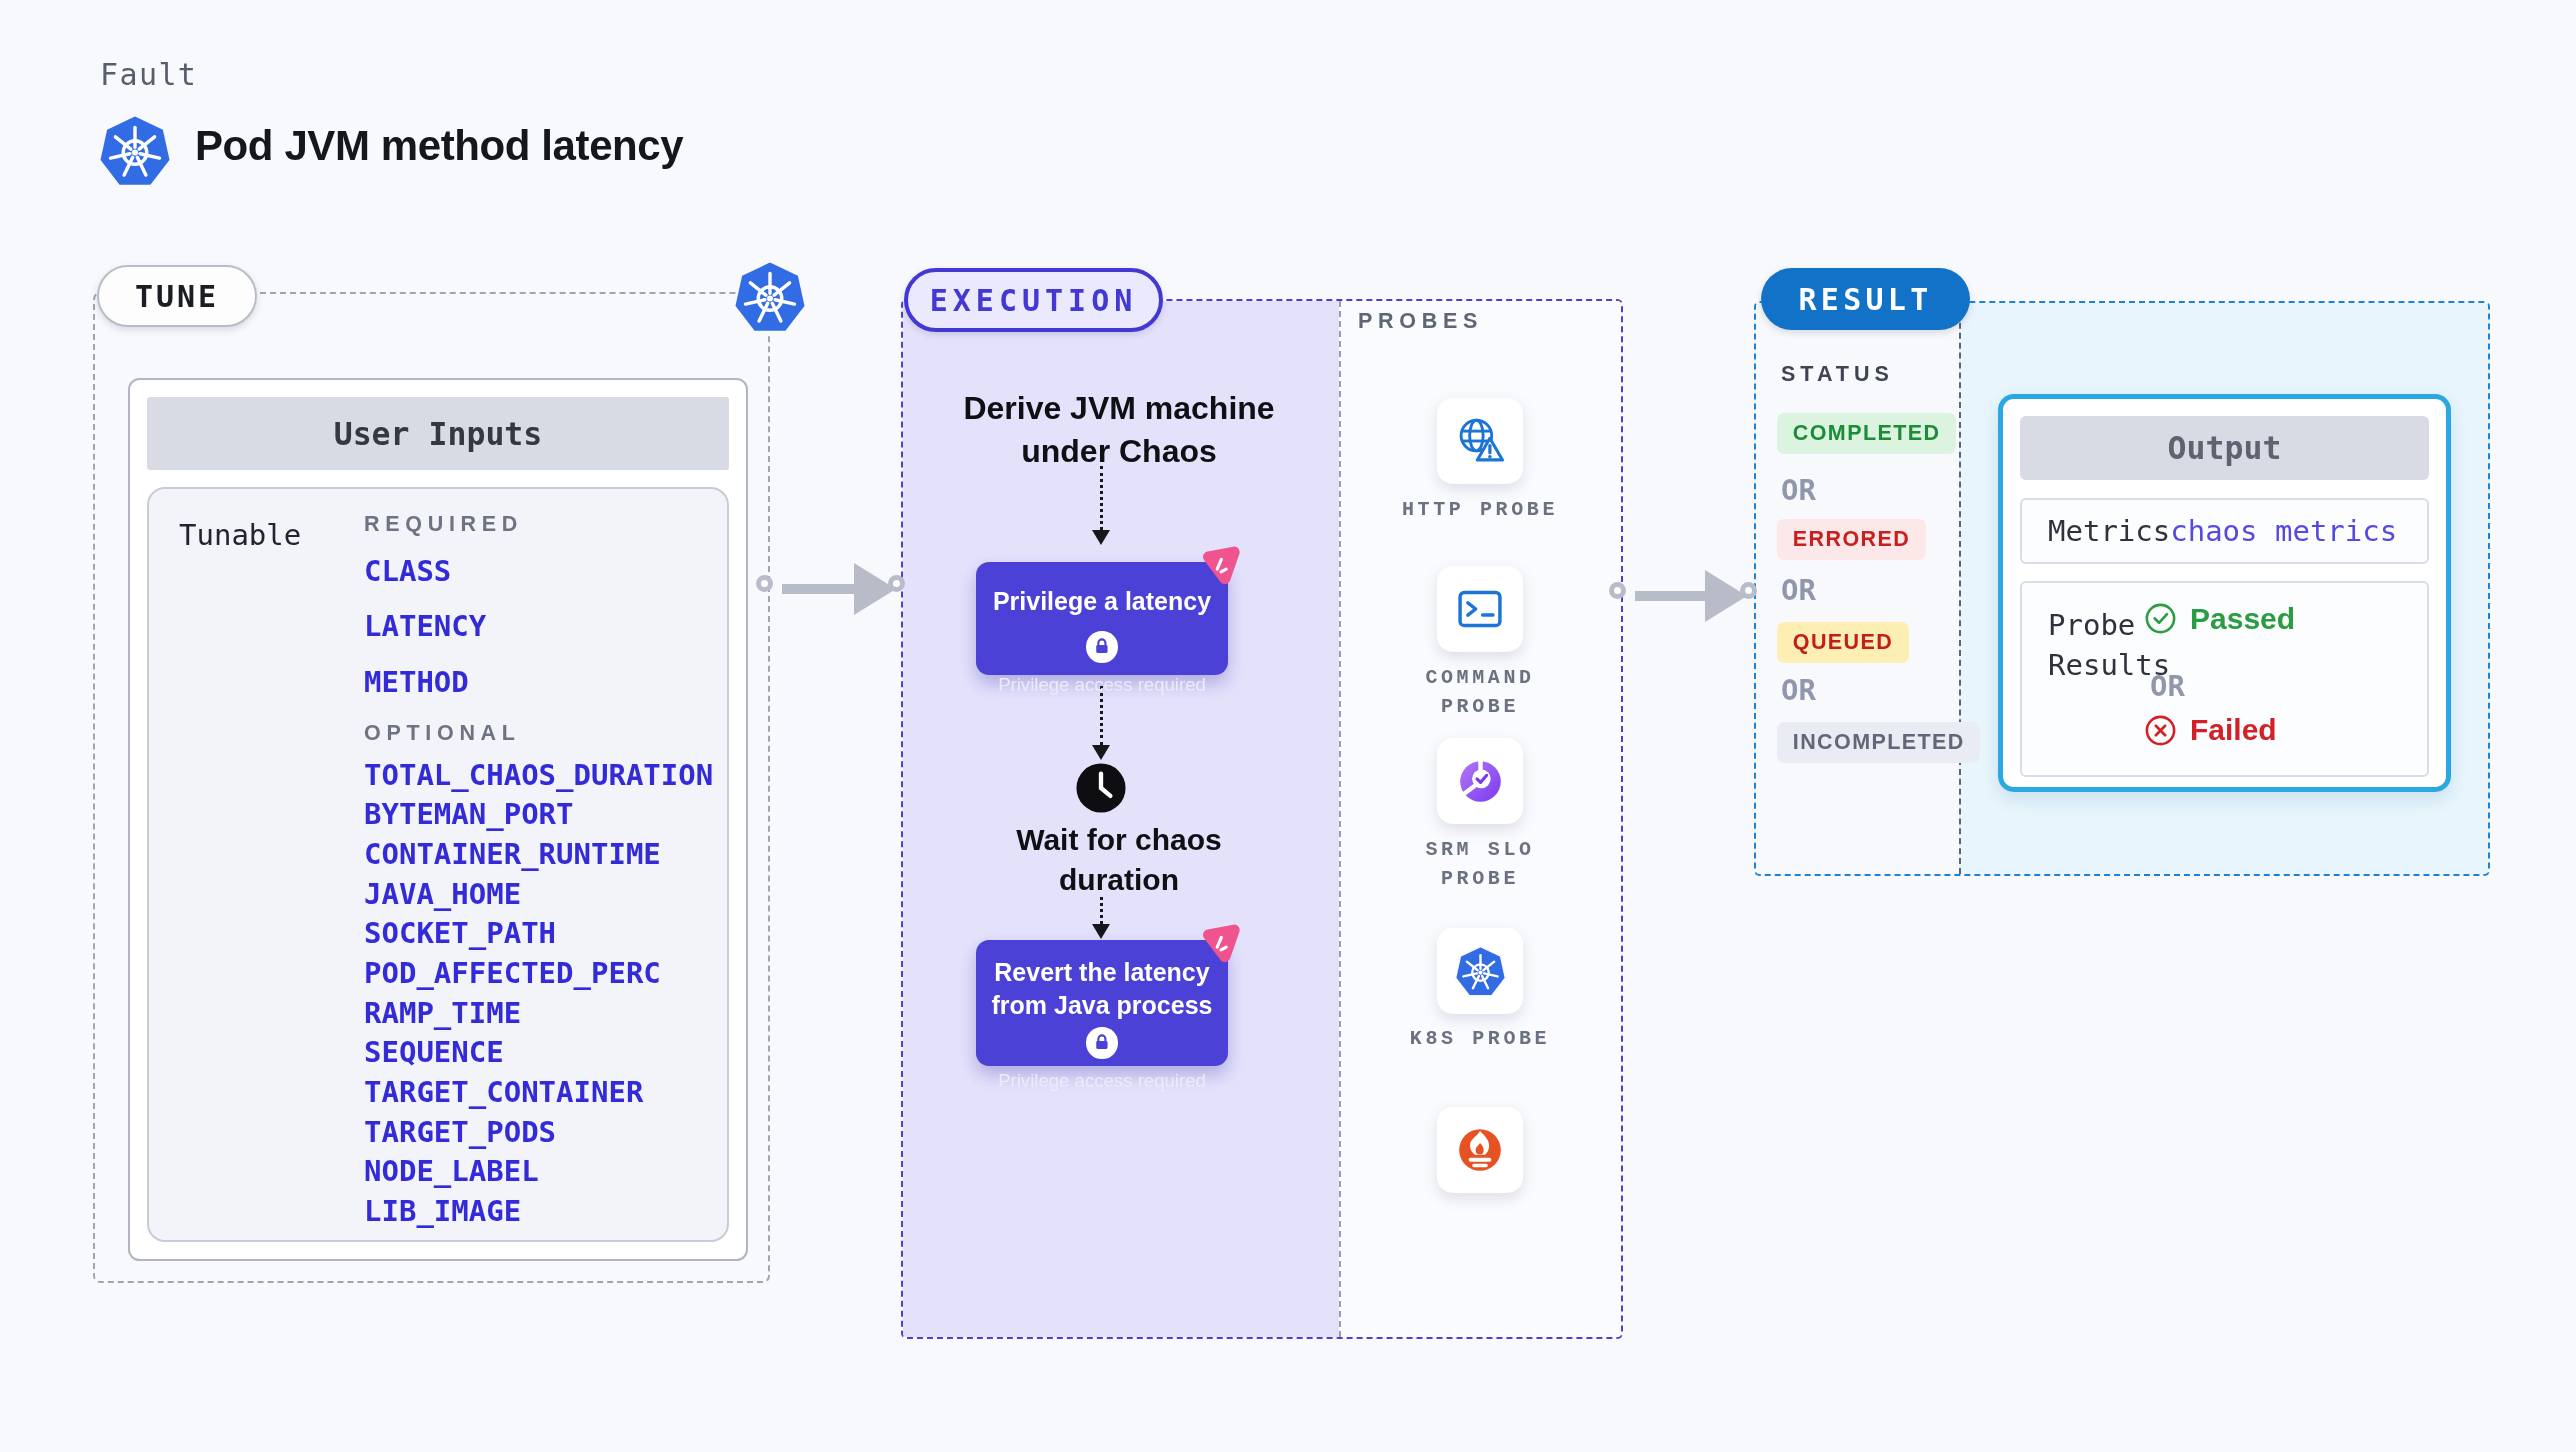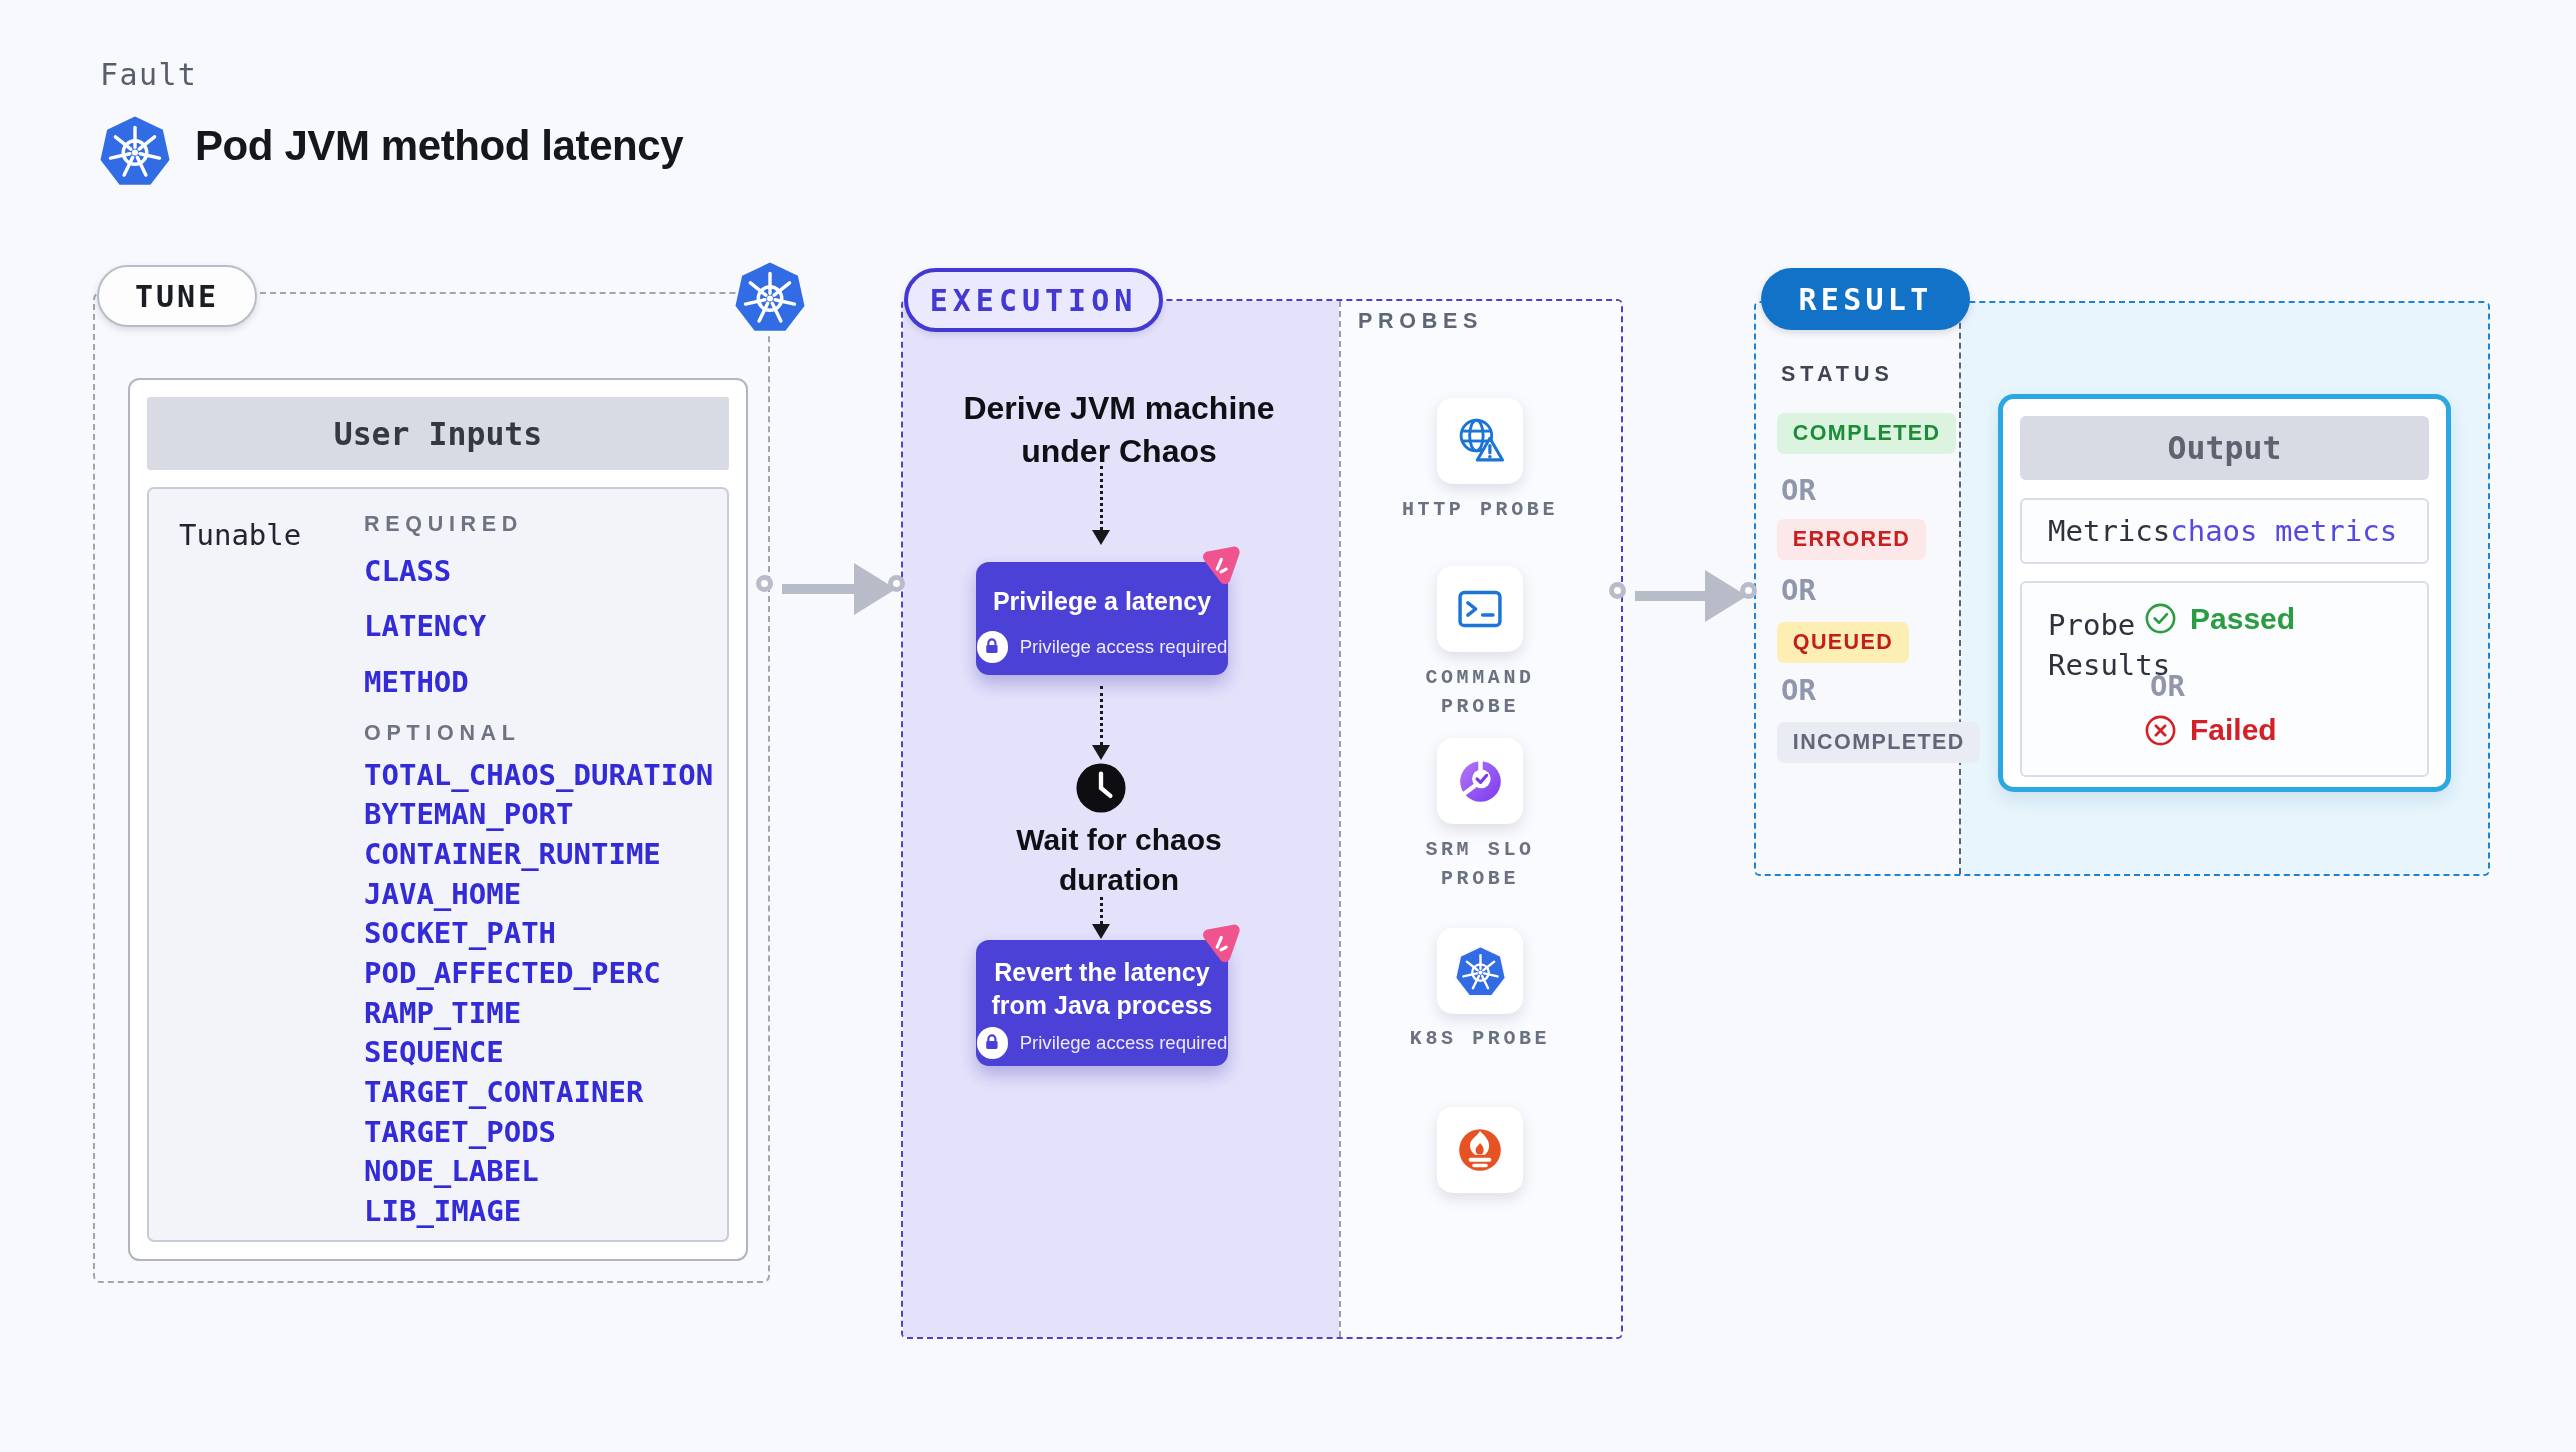--- a/index.html
+++ b/index.html
@@ -22,21 +22,21 @@
   .pill{position:absolute;display:flex;align-items:center;justify-content:center;font-family:var(--mono);font-weight:800;font-size:30px;border-radius:33px;z-index:6;box-shadow:0 2.9px 7.2px rgba(70,80,110,.18);}
   .pill-tune{left:97px;top:265px;width:160px;height:62px;background:#fdfdfe;border:2.9px solid #b7bdc8;color:#1b1d24;letter-spacing:2.9px;}
   .pill-exec{left:904px;top:268px;width:259px;height:64px;background:#eae9fe;border:4.3px solid var(--indigo);color:var(--indigo);letter-spacing:5px;}
   .pill-result{left:1761px;top:268px;width:209px;height:62px;background:var(--blue);color:#fff;letter-spacing:4.3px;}
 
   
   .tune-box{position:absolute;left:93px;top:292px;width:677px;height:991px;border:2.9px dashed var(--grayline);border-radius:7.2px;}
   .tune-k8s{position:absolute;left:732px;top:259px;width:76px;height:76px;z-index:6;}
   .ui-card{position:absolute;left:128px;top:378px;width:620px;height:883px;background:#fff;border:2.9px solid #b0b5c0;border-radius:11.5px;z-index:2;}
   .ui-header{position:absolute;left:17px;top:17px;right:17px;height:73px;background:#d9dbe4;border-radius:3px;display:flex;align-items:center;justify-content:center;font:700 31.5px var(--mono);color:#343842;}
-  .ui-list{position:absolute;left:17px;top:107px;right:17px;bottom:17px;background:#f2f4f9;border:2.1px solid #c8ccd7;border-radius:7px;}
+  .ui-list{position:absolute;left:17px;top:107px;right:17px;bottom:17px;background:#f2f4f9;border:2.1px solid #c8ccd7;border-radius:18px;}
   .tunable{position:absolute;left:30px;top:29px;font:400 29px var(--mono);color:#23252d;}
   .param-col{position:absolute;left:215px;top:21.5px;right:14.3px;}
   .param-heading{font:700 21.5px var(--sans);color:var(--muted);letter-spacing:5.7px;line-height:26px;}
   .param-heading.req{margin-bottom:17px;}
   .param-heading.opt{margin-top:18.6px;margin-bottom:11.5px;}
   .param{font:700 29px var(--mono);color:#342bd8;line-height:34px;}
   .param.req{margin-bottom:21.5px;}
   .param.opt{margin-bottom:5.7px;}
 
   
@@ -48,21 +48,21 @@
   .dothead{position:absolute;width:0;height:0;border-left:9.3px solid transparent;border-right:9.3px solid transparent;border-top:15.8px solid #16171b;z-index:3;}
 
   
   .exec-box{position:absolute;left:901px;top:299px;width:722px;height:1040px;border:2.9px dashed #4b40d0;border-radius:5.7px;overflow:hidden;}
   .exec-left{position:absolute;left:0;top:0;width:436px;height:100%;background:#e4e2fb;}
   .exec-right{position:absolute;left:436px;top:0;right:0;height:100%;background:#fafbfe;border-left:2.1px dashed #9aa0ab;}
   .step-text{position:absolute;left:901px;width:436px;text-align:center;font:700 32px var(--sans);color:#0f1014;line-height:43px;z-index:3;}
   .step-text span{display:inline-block;max-width:330px;}
   .node{position:absolute;left:976px;width:252px;background:var(--indigo-node);border-radius:13px;box-shadow:0 8.6px 18.6px rgba(44,33,160,.28);z-index:4;}
   .node-title{position:absolute;left:8.6px;right:8.6px;text-align:center;font:600 25px var(--sans);color:#fff;line-height:33px;}
-  .priv{position:absolute;left:0;right:0;display:flex;align-items:center;justify-content:center;gap:11.5px;}
+  .priv{position:absolute;left:0;right:0;display:flex;align-items:center;justify-content:center;gap:11.5px;flex-direction:column;}
   .priv-lock{width:31.5px;height:31.5px;background:#fff;border-radius:50%;display:flex;align-items:center;justify-content:center;flex:none;}
   .priv-text{font:400 18.6px var(--sans);color:#eceafc;}
   .pinkicon{position:absolute;width:44px;height:44px;z-index:5;transform:rotate(8deg);}
   .clock{position:absolute;left:1075px;top:762px;width:52px;height:52px;z-index:3;}
 
   
   .probes-label{position:absolute;left:1358px;top:309px;font:800 21.5px var(--sans);color:#5e6575;letter-spacing:5.7px;z-index:3;}
   .probe-card{position:absolute;left:1437px;width:86px;height:86px;background:#fff;border-radius:15.8px;box-shadow:0 5.7px 14.3px rgba(80,90,120,.16);display:flex;align-items:center;justify-content:center;z-index:3;}
   .probe-name{position:absolute;left:1338px;width:284px;text-align:center;font:700 20px var(--sans);color:#6a7180;letter-spacing:3.6px;line-height:29px;z-index:3;}
   .probe-name span{display:inline-block;max-width:172px;font-family:Liberation Mono, monospace;}

